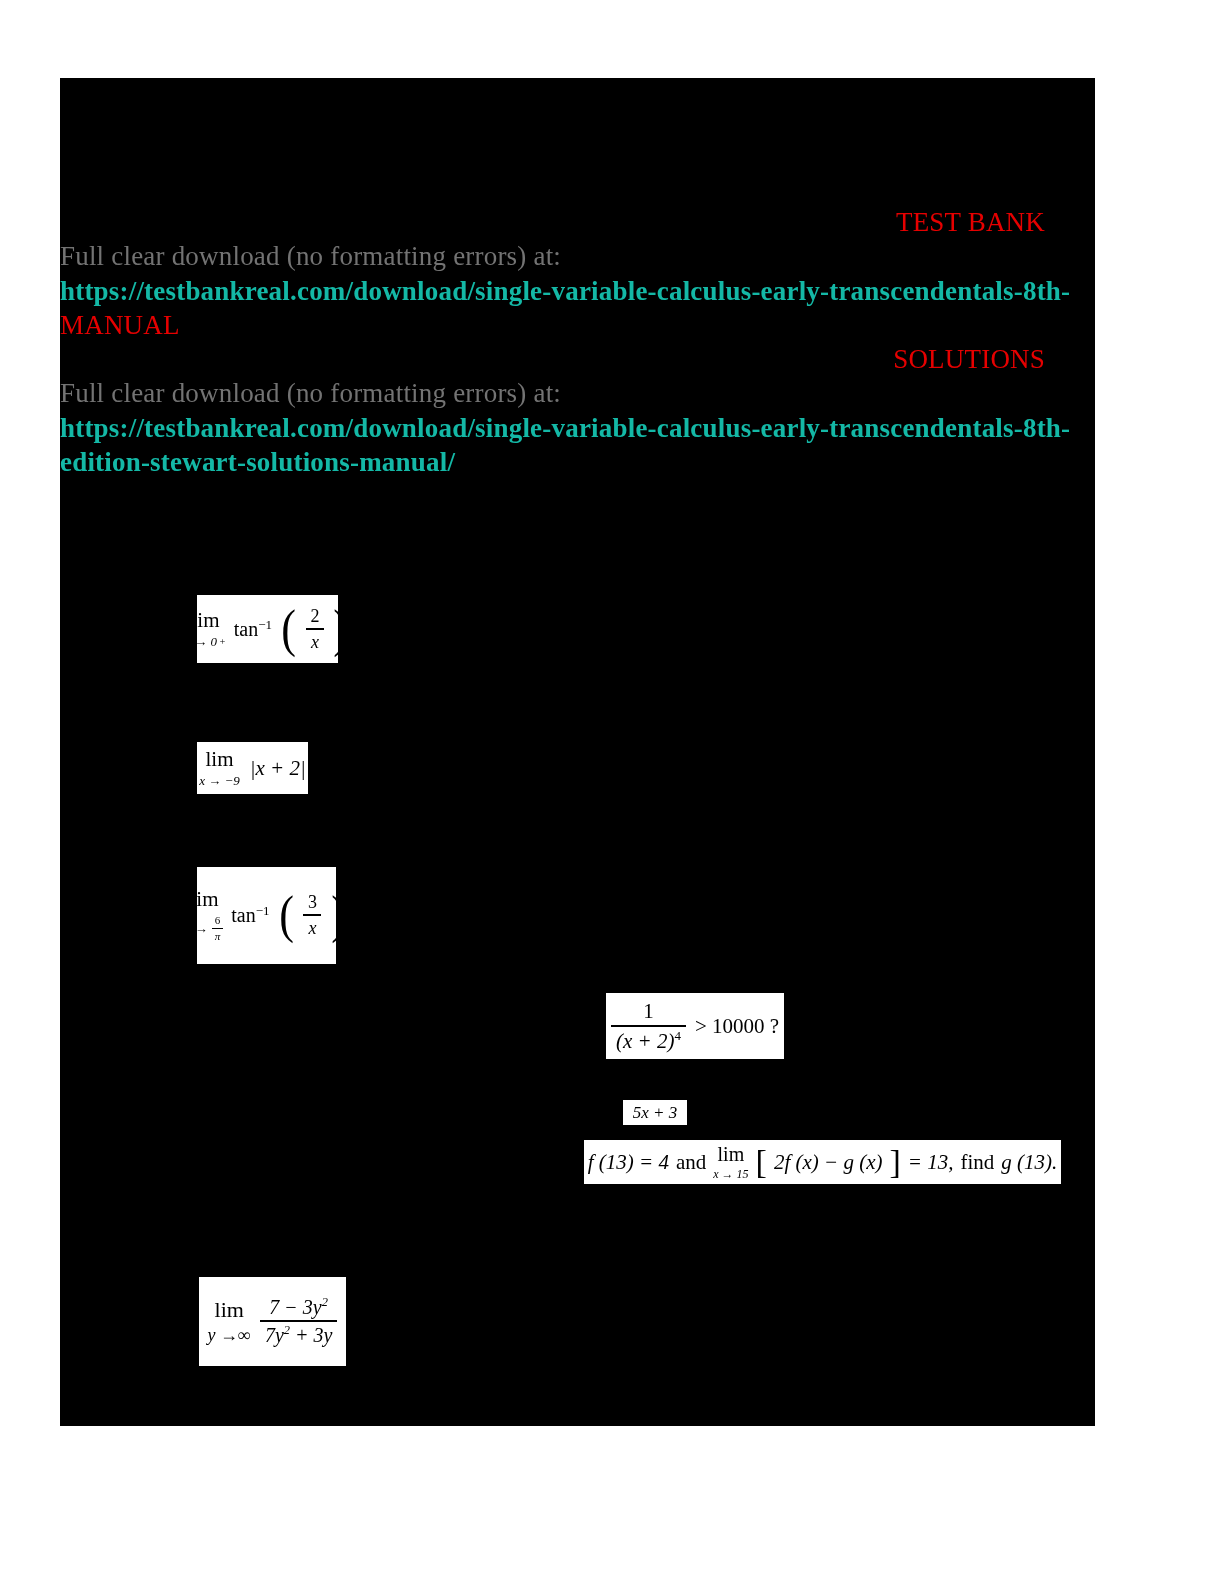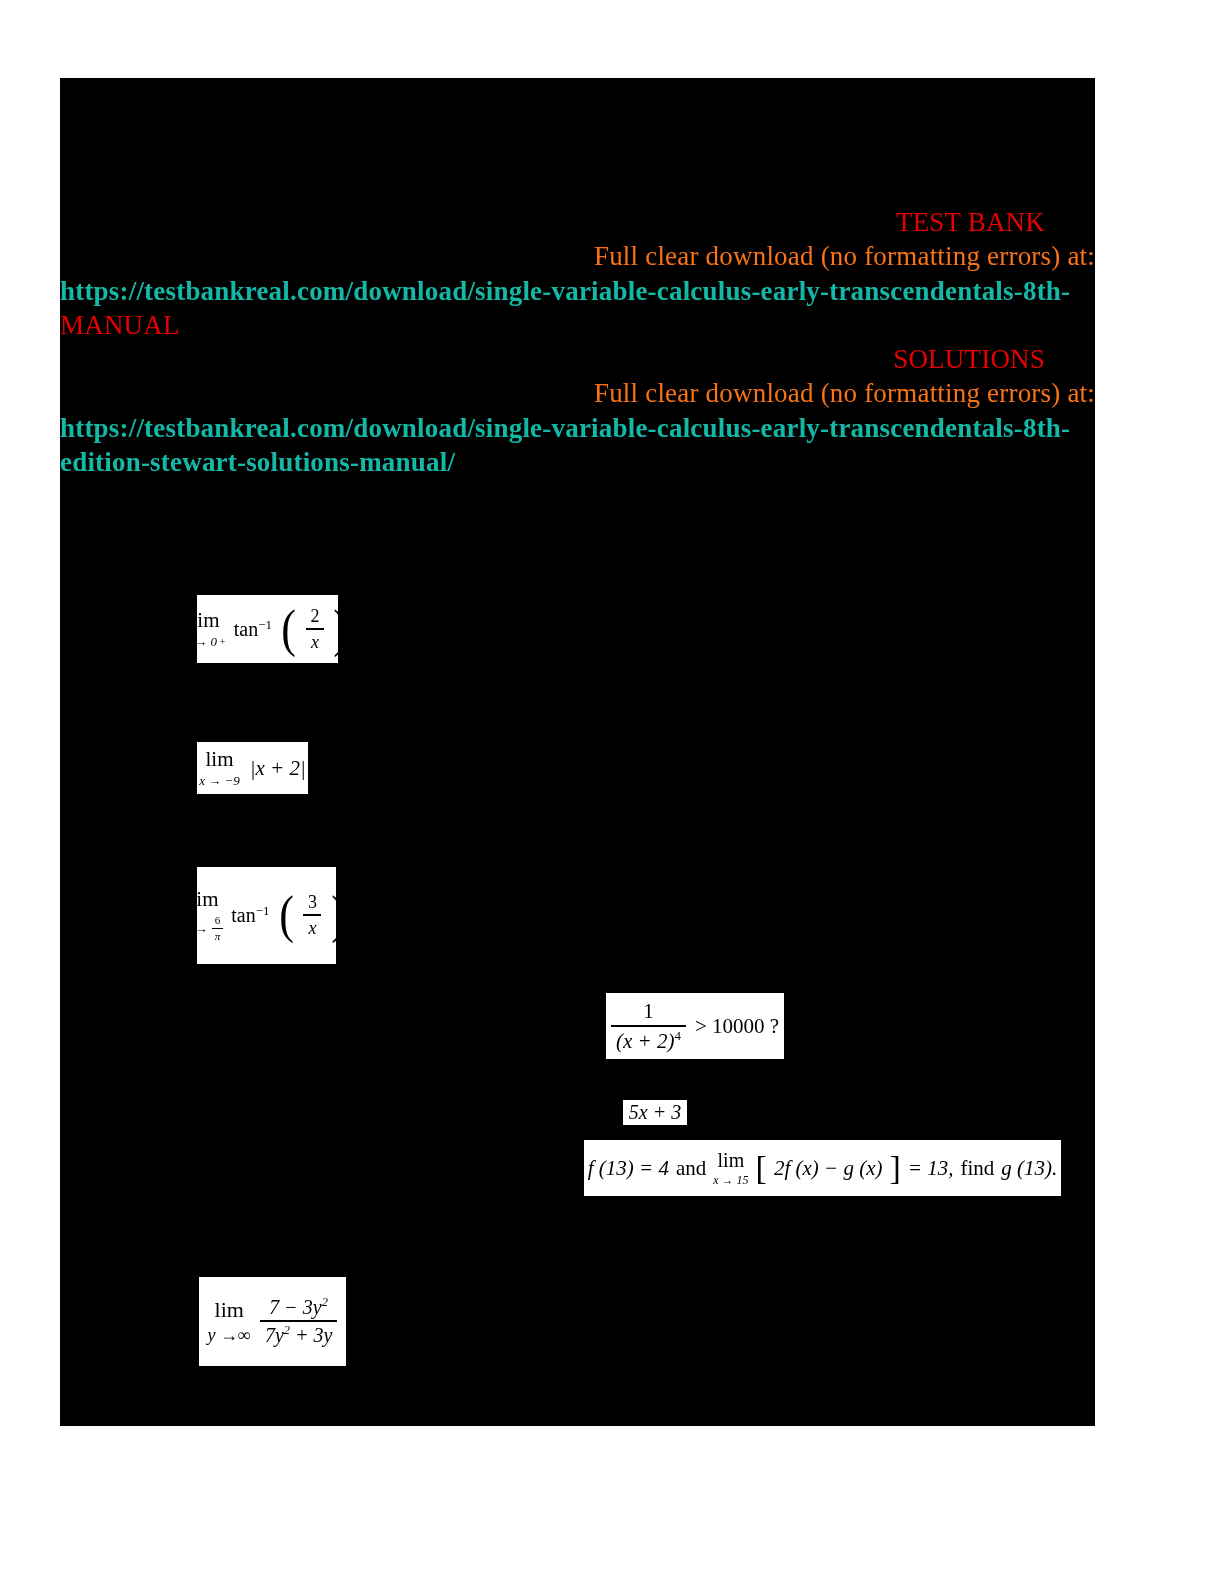--- a/index.html
+++ b/index.html
@@ -13,21 +13,21 @@
   .content {
     position: absolute; left: 60px; top: 78px;
     width: 1035px; height: 1348px;
     background: #000000;
     overflow: hidden;
   }
   .textlines { position: absolute; left: 0; top: 91px; width: 100%; margin-top: 36px; }
   .line { display: block; font-size: 27px; line-height: 34.3px; white-space: nowrap; letter-spacing: 0.2px; }
   .line.right { text-align: right; padding-right: 50px; }
   .red  { color: #e60000; }
-  .gray { color: #f97316; text-align: right; }
+  .gray { color: #737373; }
   .blue { color: #14b8a6; font-weight: bold; text-decoration: none; cursor: pointer; }
 
   .formula {
     position: absolute; background: #ffffff; color: #000000;
     display: flex; align-items: center; justify-content: center;
     overflow: hidden; white-space: nowrap;
   }
   .it { font-style: italic; }
   .up { font-style: normal; }
   .limblock { display: inline-flex; flex-direction: column; align-items: center; line-height: 1; }
@@ -43,22 +43,22 @@
   .frac .fr-bot { border-top: 2px solid #000; padding: 2px 5px 0; }
   .frac sup { font-size: 0.62em; line-height: 0; }
   .tinyfrac { display: inline-flex; flex-direction: column; align-items: center; font-size: 11px; line-height: 1.1; margin-left: 2px; }
   .tinyfrac .fr-top { padding: 0 3px 1px; }
   .tinyfrac .fr-bot { border-top: 1px solid #000; padding: 1px 3px 0; }
 
   #f1 { left: 137px; top: 517px; width: 141px; height: 68px; gap: 8px; font-size: 18px; }
   #f2 { left: 137px; top: 664px; width: 111px; height: 52px; gap: 10px; font-size: 21px; }
   #f3 { left: 137px; top: 789px; width: 139px; height: 97px; gap: 8px; font-size: 18px; }
   #f4 { left: 546px; top: 915px; width: 178px; height: 66px; gap: 9px; font-size: 21px; }
-  #f5 { left: 563px; top: 1022px; width: 64px; height: 25px; font-size: 20px; }
-  #f6 { left: 524px; top: 1062px; width: 477px; height: 56px; gap: 7px; font-size: 21px; }
+  #f5 { left: 563px; top: 1022px; width: 64px; height: 25px; font-size: 17px; }
+  #f6 { left: 524px; top: 1062px; width: 477px; height: 44px; gap: 7px; font-size: 21px; }
   #f7 { left: 139px; top: 1199px; width: 147px; height: 89px; gap: 9px; font-size: 20px; }
   #f7 .lim { font-size: 22px; }
   #f7 .limsub { font-size: 18px; margin-top: 5px; }
   #f6 .lim { font-size: 20px; }
   #f6 .limsub { font-size: 12px; }
 </style>
 </head>
 <body>
 
 <div class="content">

